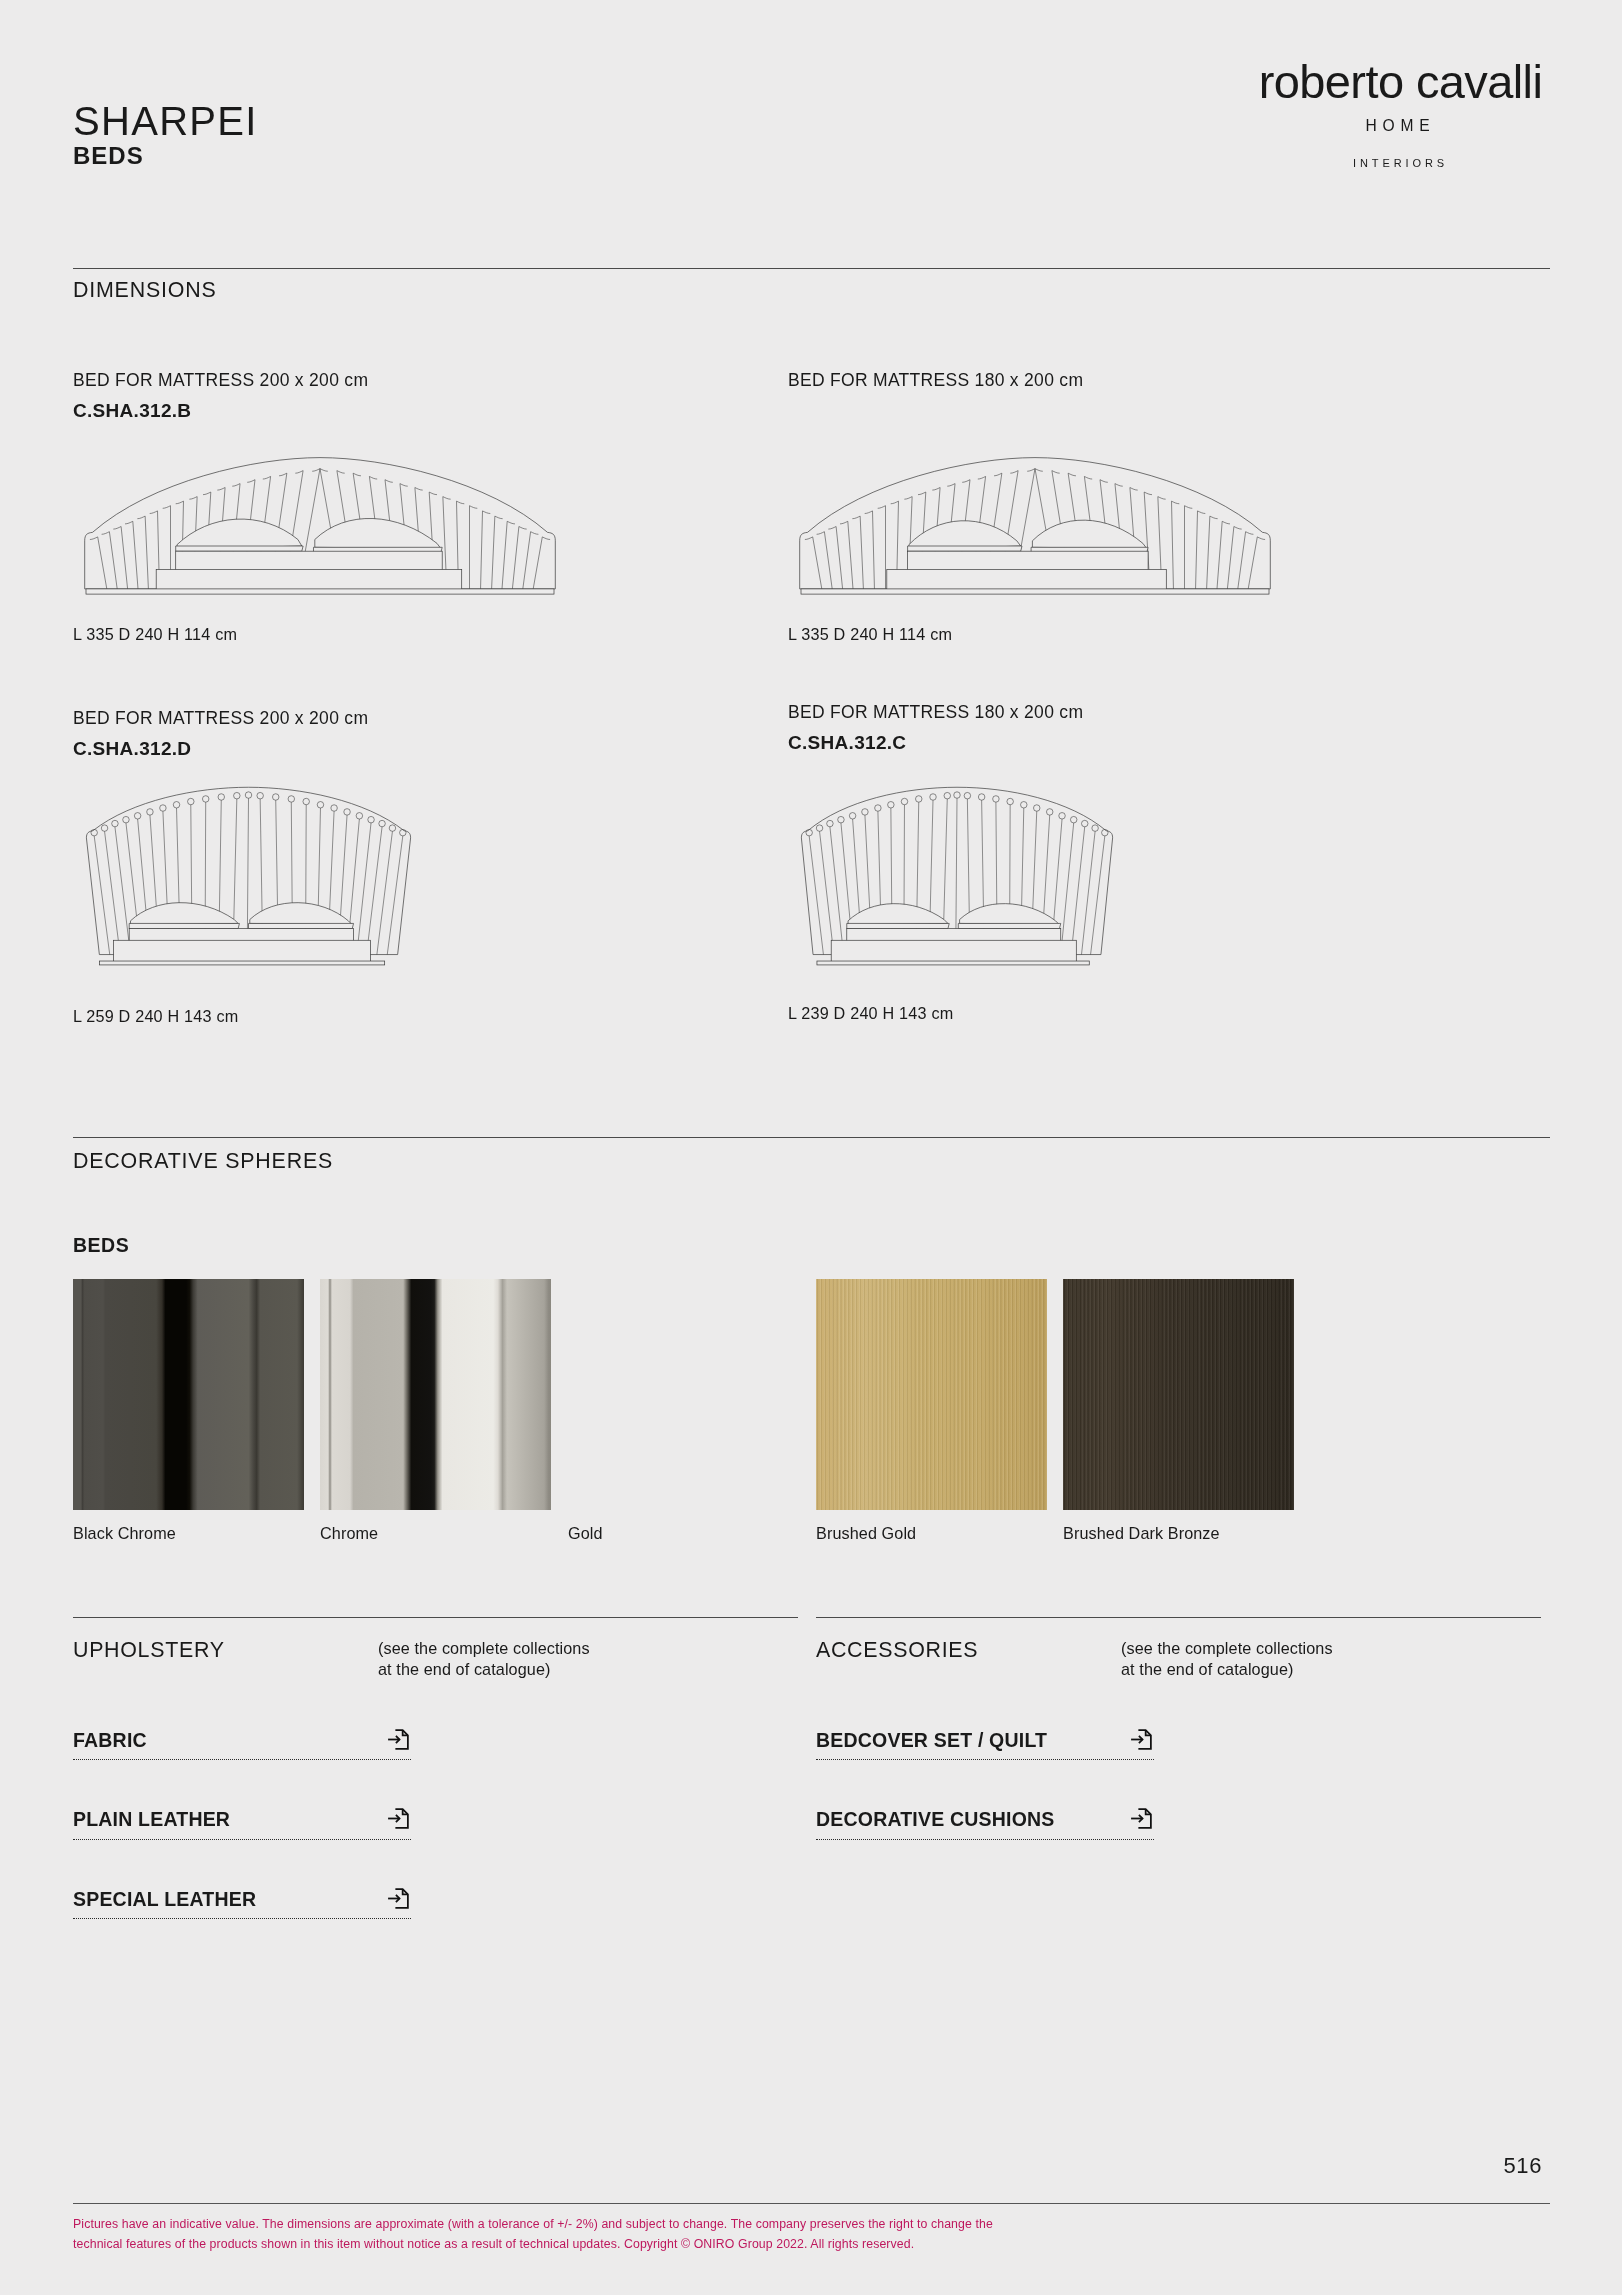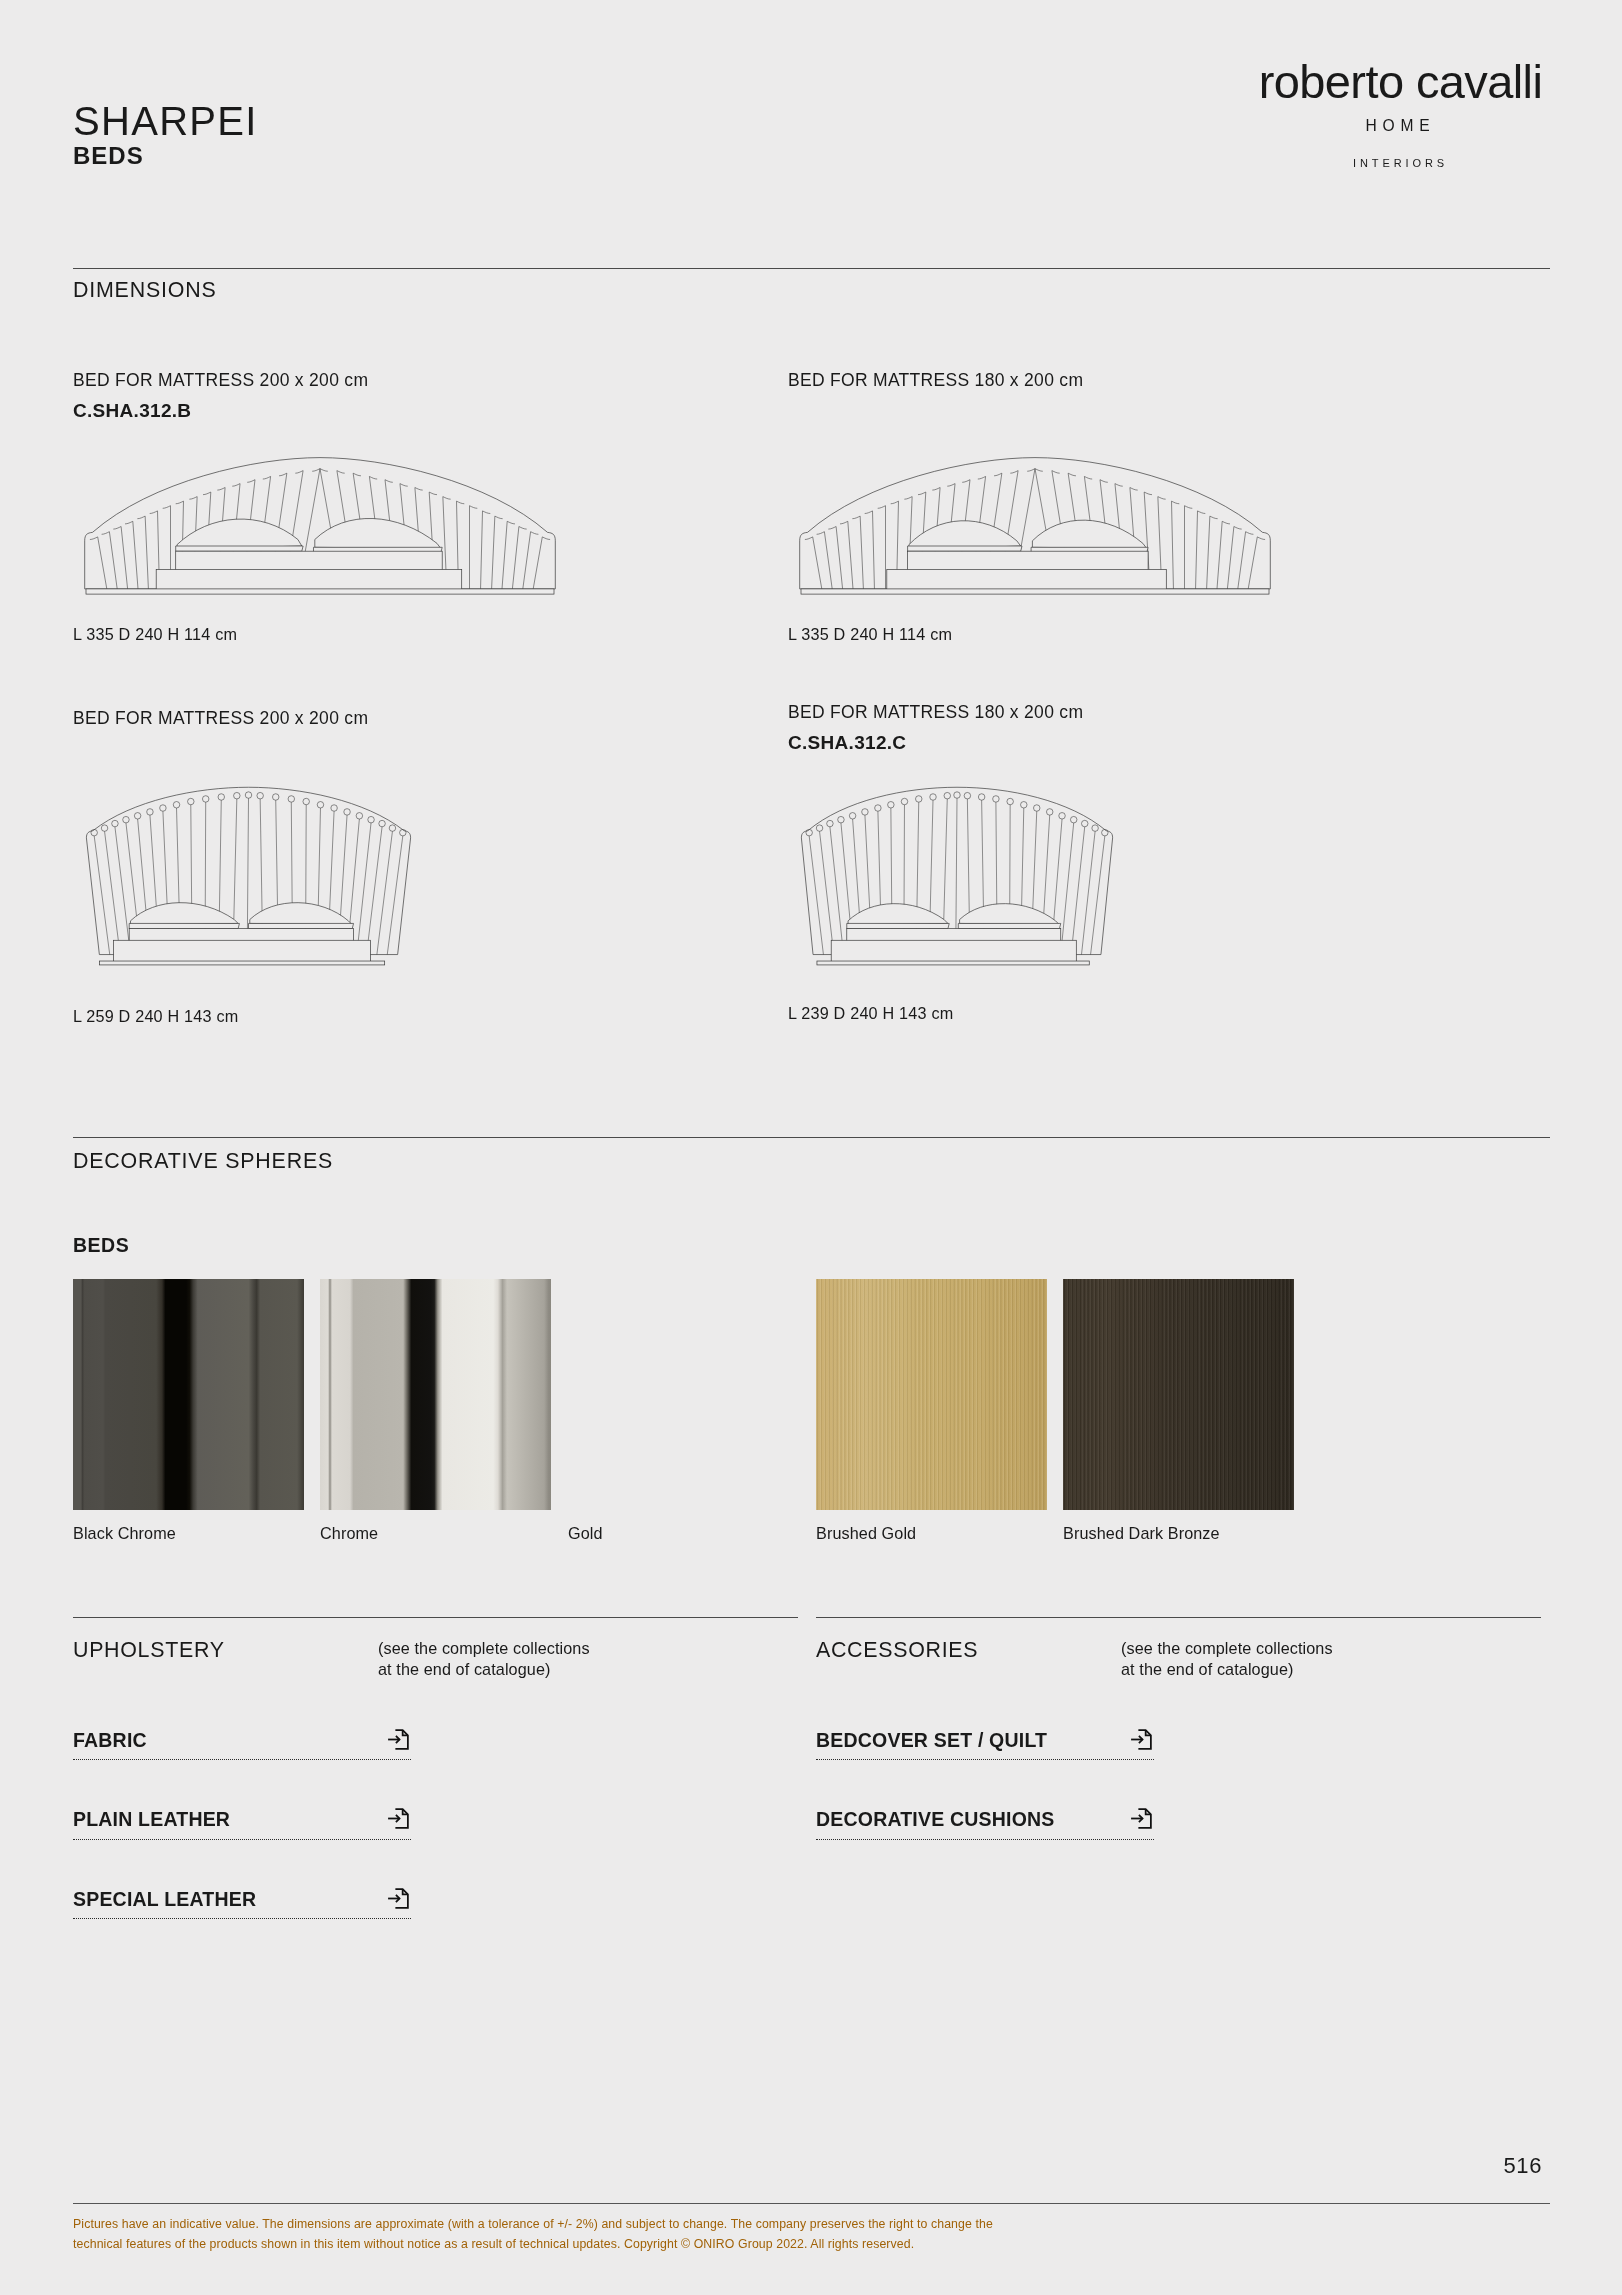--- a/index.html
+++ b/index.html
@@ -113,21 +113,21 @@
   .opt-title{font-size:21.4px;letter-spacing:0.7px;width:305px;}
   .opt-note{font-size:16.2px;line-height:1.35;letter-spacing:0.1px;white-space:pre-line;}
   .opt-item{position:relative;margin-top:46px;width:338px;}
   .opt-item-row{display:flex;align-items:center;justify-content:space-between;padding-bottom:5.2px;}
   .opt-label{font-size:19.5px;font-weight:700;letter-spacing:0.2px;}
   .dots{border-bottom:1.9px dotted #2a2a2a;width:100%;}
 
   
   .pageno{position:absolute;right:81px;top:2153px;font-size:22px;letter-spacing:0.6px;}
   .foot-rule{position:absolute;left:73px;right:73px;top:2203px;height:0;border-top:1px solid #555;}
-  .footer{position:absolute;left:73px;right:73px;top:2215px;font-size:12.3px;line-height:1.62;letter-spacing:0.1px;color:#a16207;}
+  .footer{position:absolute;left:73px;right:73px;top:2215px;font-size:12.3px;line-height:1.62;letter-spacing:0.1px;color:#be185d;}
 </style>
 </head>
 <body>
 
 <div class="page">
 
   <div class="hdr-title">
     <div class="l1">SHARPEI</div>
     <div class="l2">BEDS</div>
   </div>
@@ -251,20 +251,21 @@
         <rect x="184" y="168" width="370" height="56" fill="#ecebeb"></rect>
         <rect x="152" y="196" width="430" height="36" fill="#ecebeb"></rect>
         <rect x="20" y="226" width="720" height="8" fill="#ecebeb"></rect>
       </g>
     </svg>
   </div>
   <div class="dim-size" style="position:absolute;left:788px;top:625px">L 335 D 240 H 114 cm</div>
 
   <div class="dim-block" style="left:73px;top:708px">
     <div class="dim-desc">BED FOR MATTRESS 200 x 200 cm</div>
+    <div class="dim-code">C.SHA.312.D</div>
   </div>
   <div class="bedfig" style="left:73px;top:773px">
     <svg width="351" height="201" viewBox="0 0 540 310">
       <g fill="none" stroke="#3c3c3c" stroke-width="1.1">
         <path d="M20 100 C20 92 24 90 30 89 C90 42 190 22 270 22 C350 22 450 42 510 89 C516 90 520 92 520 100 L500 280 L40 280 Z" fill="#ecebeb"></path>
         <g stroke-width="0.9">
           <circle cx="32" cy="92" r="5"></circle>
             <circle cx="48" cy="85" r="5"></circle>
             <circle cx="64" cy="78" r="5"></circle>
           <circle cx="81" cy="72" r="5"></circle>

